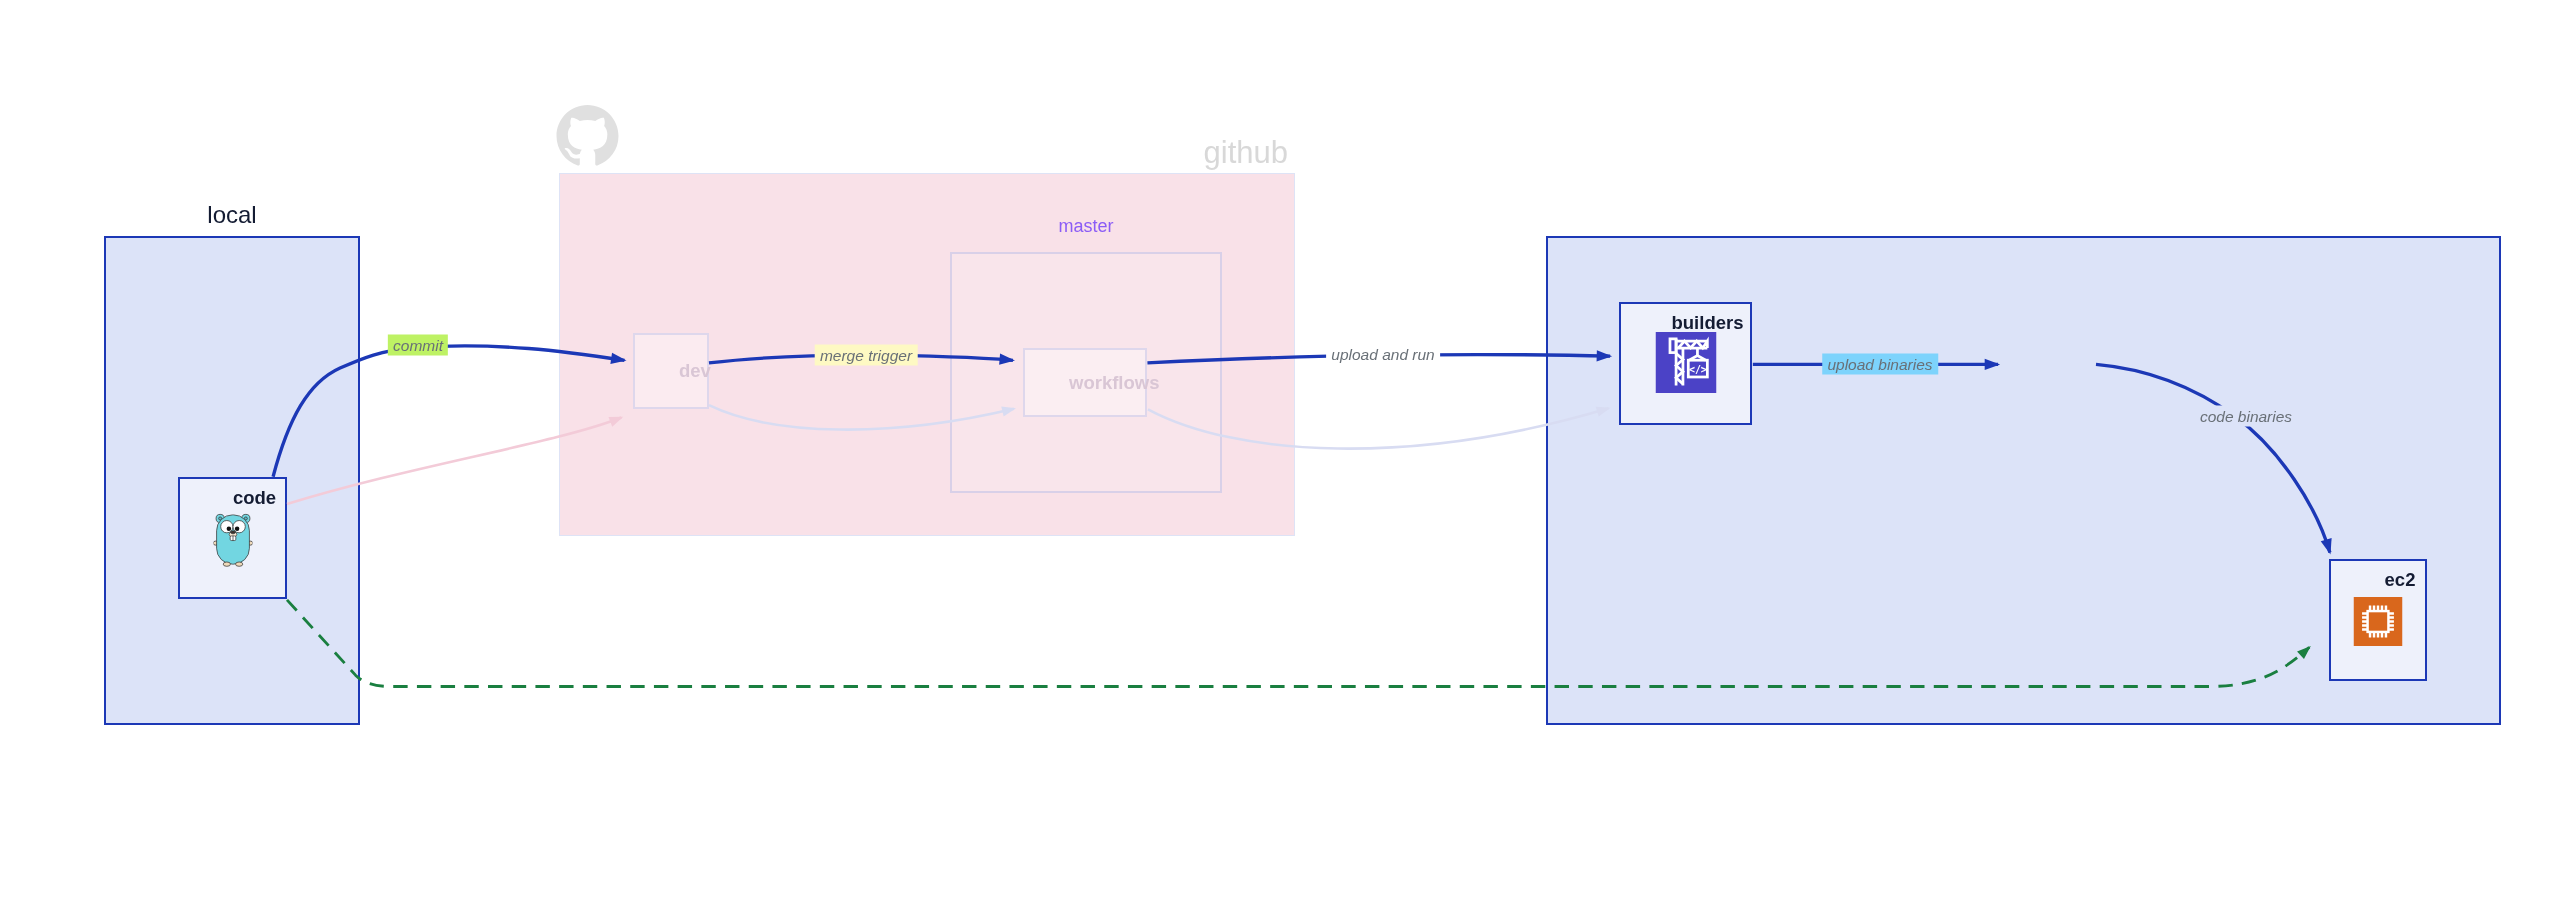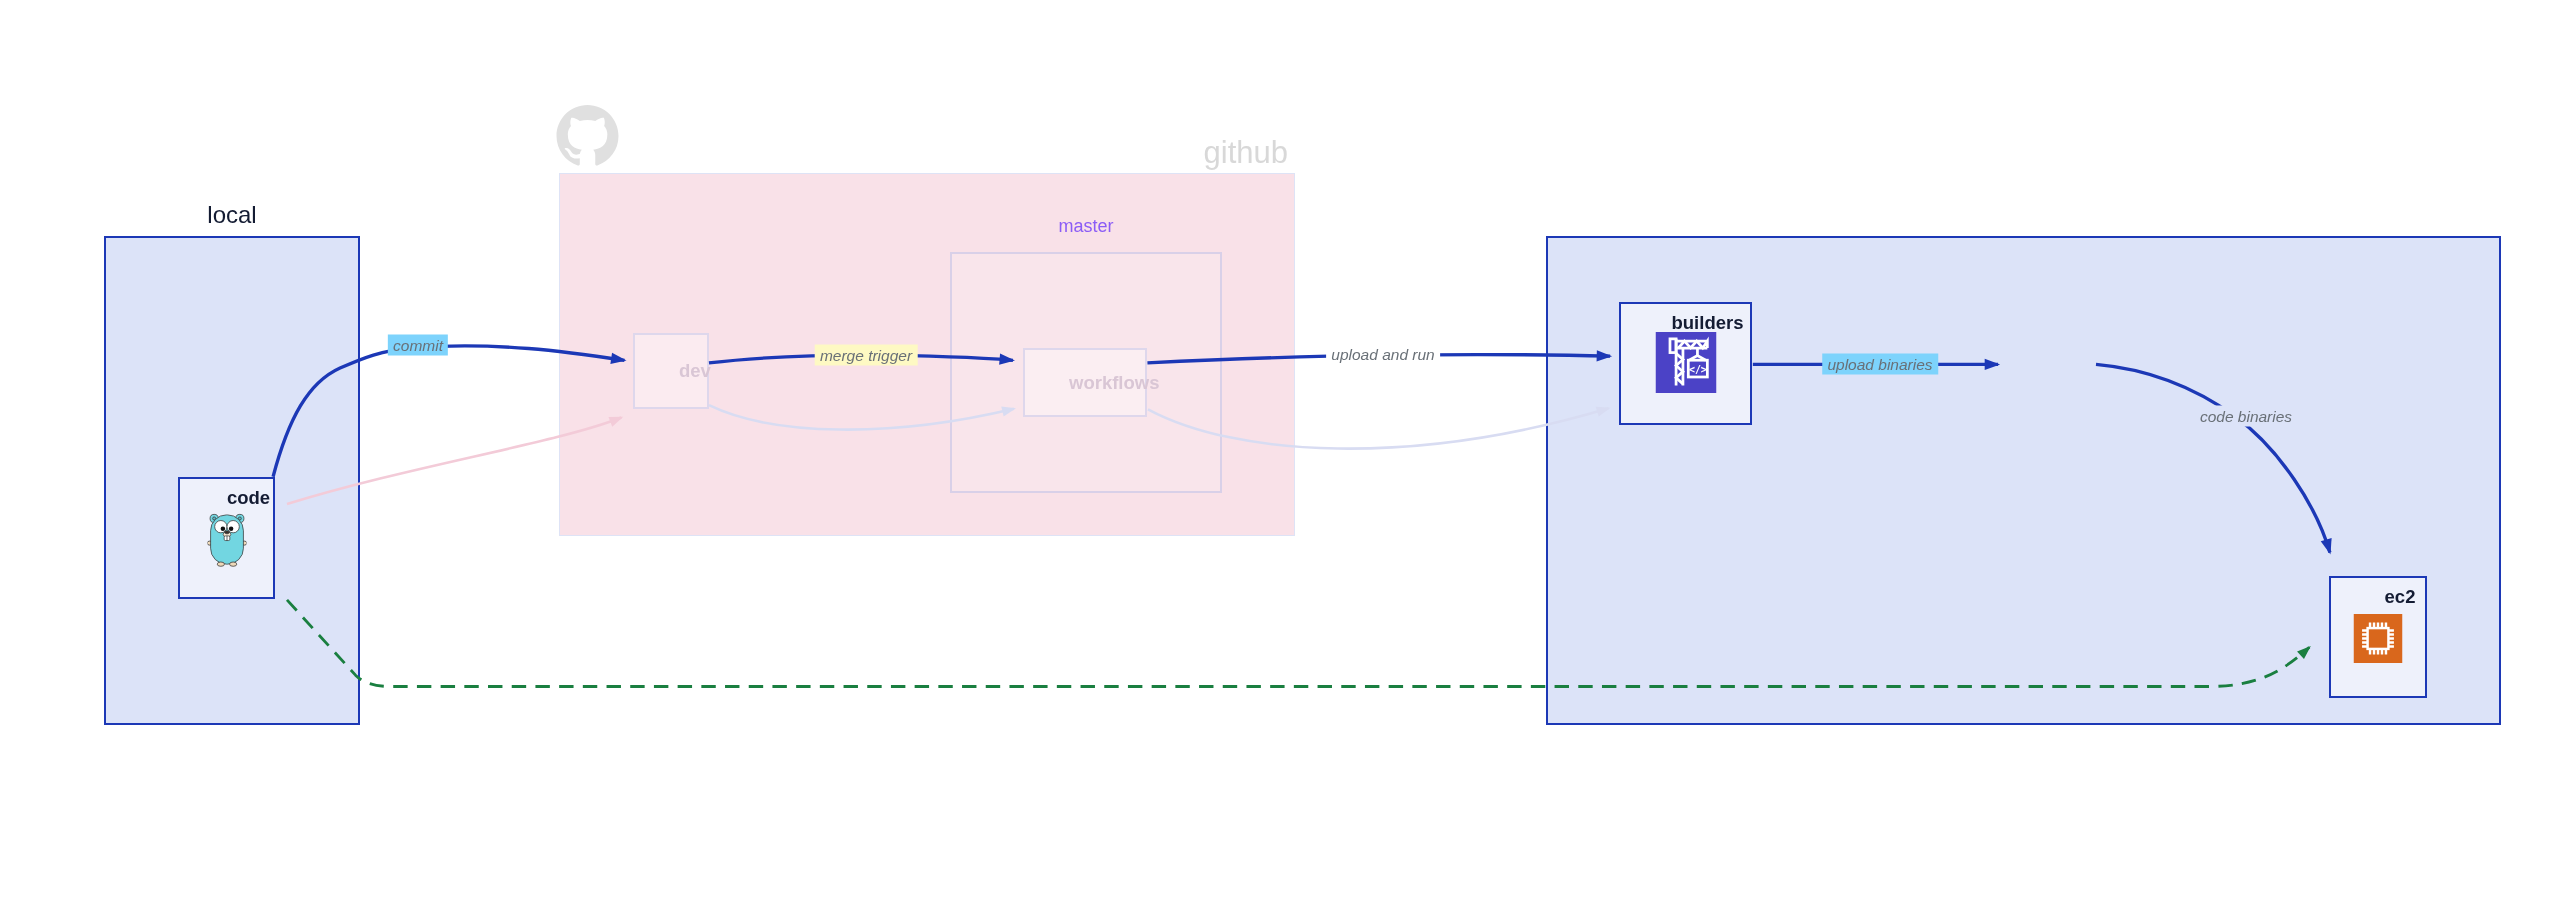--- a/index.html
+++ b/index.html
@@ -16,44 +16,44 @@
               border:2.1px solid #d9d0e8;background:rgba(255,255,255,0.14);}
 
   .container-label{position:absolute;font-size:24px;color:#141c33;text-align:center;}
   .label-local{left:104px;width:256px;top:201px;}
   .label-aws{left:1546px;width:955px;top:201px;}
   .label-github{position:absolute;right:1316px;top:135px;font-size:31px;color:#d8d8d8;}
   .label-master{position:absolute;left:1086px;top:216px;transform:translateX(-50%);font-size:18px;color:#8b5cf6;}
 
   
   .node{position:absolute;box-sizing:border-box;border:2.6px solid #1c38b6;background:#eef1fb;}
-  .node-code{left:178px;top:477px;width:97px;height:122px;}
+  .node-code{left:178px;top:477px;width:109px;height:122px;}
   .node-builders{left:1619px;top:302px;width:133px;height:123px;}
   .node-s3{left:2006px;top:302px;width:90px;height:123px;}
-  .node-ec2{left:2329px;top:559px;width:98px;height:122px;margin-top:17px;}
+  .node-ec2{left:2329px;top:559px;width:98px;height:122px;}
   .node-label{position:absolute;top:8.2px;left:0;right:0;text-align:center;
               font-weight:bold;font-size:18.5px;color:#141c33;padding-left:44px;}
   .node-icon{position:absolute;left:50%;transform:translateX(-50%);}
 
   
   .faded-node{position:absolute;box-sizing:border-box;border:2.1px solid #ded7ec;background:rgba(255,255,255,0.35);}
   .node-dev{left:633px;top:333px;width:76px;height:76px;}
   .node-workflows{left:1023px;top:348px;width:124px;height:69px;}
   .faded-node .node-label{top:50%;transform:translateY(-50%);color:#d9c6d5;}
 
   
   .octocat{position:absolute;left:556px;top:105px;}
 
   
   svg.edges{position:absolute;left:0;top:0;}
 
   
   .edge-label{position:absolute;transform:translate(-50%,-50%);font-style:italic;font-size:15.5px;
               color:#697077;padding:1.5px 5.2px;white-space:nowrap;}
-  .el-commit{left:418px;top:345px;background:#7dd3fc;font-style:italic;}
+  .el-commit{left:418px;top:345px;background:#bef264;font-style:italic;}
   .el-merge{left:866px;top:355px;background:#fef9c3;}
   .el-uploadrun{left:1383px;top:354px;background:#ffffff;}
   .el-uploadbin{left:1880px;top:364px;background:#7dd3fc;}
   .el-pullbin{left:2246px;top:416px;background:#dce3f8;}
 
   
   .title-wrap{position:absolute;left:1096px;top:769px;width:412px;text-align:center;}
   .title-wrap span{display:inline-block;transform:scaleX(0.82);font-size:47px;font-weight:500;
                    color:#141c33;border-bottom:4.6px solid #141c33;padding:0 4.1px 5.2px 4.1px;letter-spacing:-0.5px;}
 </style>

